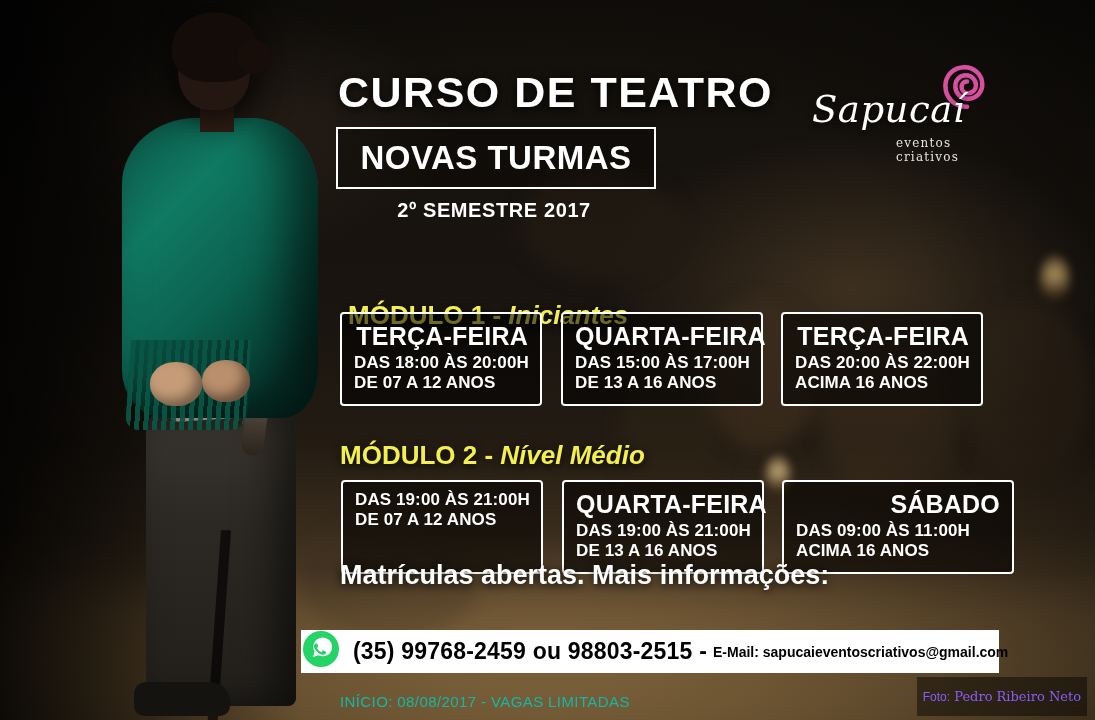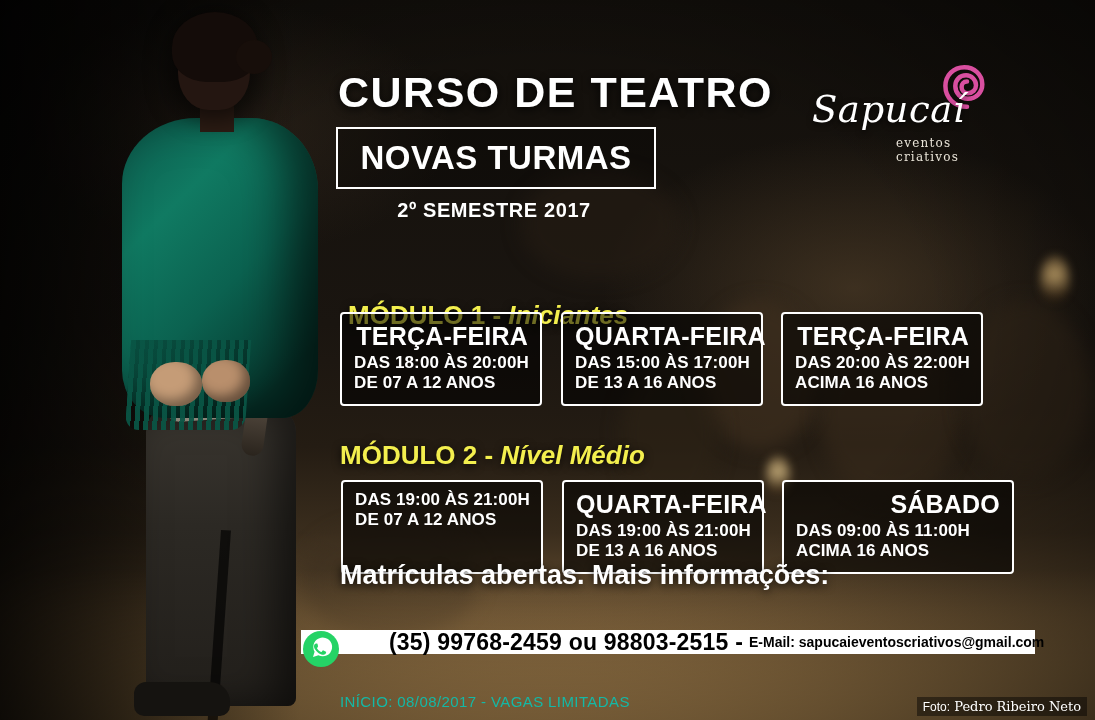--- a/index.html
+++ b/index.html
@@ -255,25 +255,24 @@
     left: 340px; top: 560px;
     color: #ffffff;
     font-size: 27px;
     font-weight: bold;
     text-shadow: 0 2px 8px rgba(0,0,0,0.9);
   }
 
   .contact-bar {
     position: absolute;
     left: 301px; top: 630px;
-    width: 698px; height: 24px;
+    width: 698px; height: 43px;
     background: #ffffff;
     display: flex;
     align-items: center;
-    padding-left: 36px;
   }
   .wa-icon {
     position: absolute;
     left: 301px; top: 629px;
     width: 40px; height: 40px;
   }
   .phones {
     margin-left: 52px;
     color: #000000;
     font-size: 23px;
@@ -295,22 +294,22 @@
     color: #14b8a6;
     font-size: 15px;
     font-weight: normal;
     letter-spacing: 0.4px;
   }
 
   .photo-credit {
     position: absolute;
     right: 8px; bottom: 4px;
     background: rgba(0,0,0,0.45);
-    padding: 2px 6px;
-    color: #ffffff;
+    padding: 12px 6px;
+    color: #8b5cf6;
     font-size: 13px;
     font-family: "DejaVu Serif", serif;
   }
   .photo-credit .lbl { font-family: "Liberation Sans", sans-serif; font-size: 12px; }
 </style>
 </head>
 <body>
 
 <div class="poster">
 

